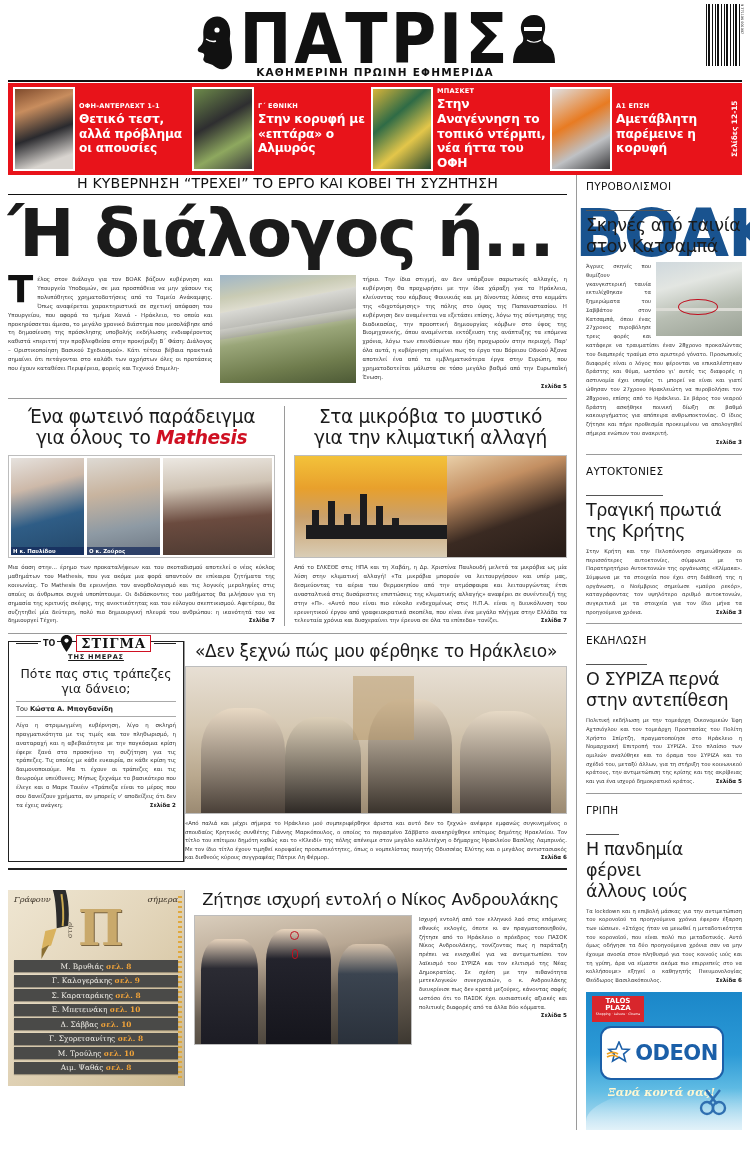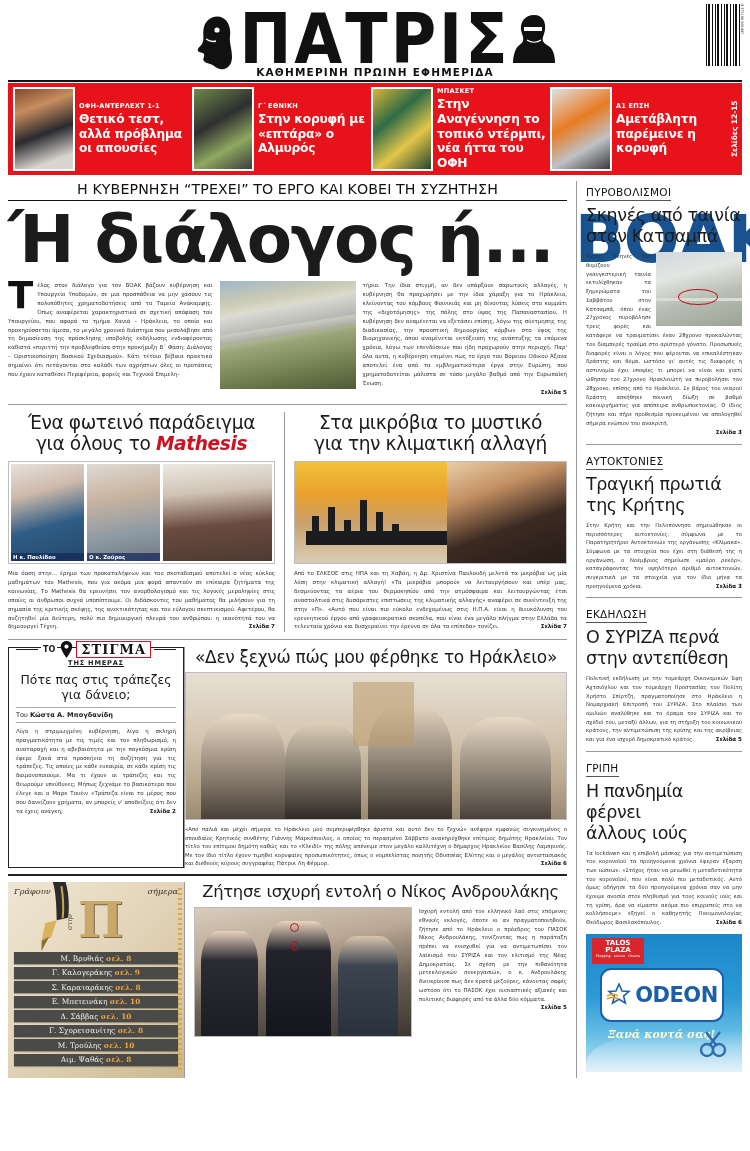--- a/index.html
+++ b/index.html
@@ -85,21 +85,21 @@
     font-family:"DejaVu Sans", sans-serif; letter-spacing:-.2px;
   }
   .sports-side {
     position:absolute; right:2px; top:6px; bottom:6px;
     width:12px; color:#fff; font-size:7.4px; font-weight:bold;
     writing-mode:vertical-rl; transform:rotate(180deg);
     display:flex; align-items:center; justify-content:center;
   }
 
   
-  .main-grid { display:flex; gap:0; margin-top:6px; }
+  .main-grid { display:flex; gap:0; margin-top:0; }
   .col-left { width:568px; padding-right:9px; }
   .col-right { width:166px; border-left:1px solid #9a9a9a; padding-left:9px; }
 
   
   .lead-kicker {
     font-size:14.2px; text-align:center; letter-spacing:.1px;
     border-bottom:1.5px solid #111; padding-bottom:3px; color:#111;
   }
   .lead-head {
     font-size:66px; font-weight:bold; line-height:1.0;
@@ -193,21 +193,21 @@
   .herak-head { text-align:center; font-size:17px; line-height:1.2; color:#1b1b1b; letter-spacing:-.3px; }
   .herak-photo {
     height:148px; margin-top:5px; position:relative; overflow:hidden;
     border:1px solid #bdbdbd;
     background:linear-gradient(180deg,#e7dfd4 0%,#d6c9b4 40%,#b9a88e 75%,#9b8a72 100%);
   }
   .hp-fig { position:absolute; bottom:0; border-radius:40% 40% 0 0; }
   .herak-text { font-size:5.4px; line-height:1.6; text-align:justify; margin-top:5px; color:#333; }
 
   
-  .row4 { display:flex; margin-top:6px; border-top:2px solid #222; padding-top:6px; }
+  .row4 { display:flex; margin-top:6px; border-top:2px solid #222; padding-top:20px; }
   .grafoun {
     width:176px; height:196px; position:relative; overflow:hidden;
     background:linear-gradient(135deg,#efe6d2 0%,#e4d7bd 40%,#d9c9a8 70%,#cbb88f 100%);
     border:1px solid #c3b characteristics;
   }
   .grafoun-inner { position:absolute; inset:0; }
   .gf-title {
     position:absolute; top:4px; left:6px; right:6px;
     display:flex; justify-content:space-between;
     font-family:"DejaVu Serif", serif; font-style:italic;
@@ -248,21 +248,21 @@
   .andro-photo {
     width:218px; height:130px; flex:0 0 218px; position:relative; overflow:hidden;
     border:1px solid #bdbdbd;
     background:linear-gradient(170deg,#d9cdbc 0%,#b9a894 32%,#6a6054 62%,#3c3730 100%);
   }
   .andro-text { flex:1; font-size:5.4px; line-height:1.62; text-align:justify; color:#333; }
 
   
   .rc-kicker {
     font-size:10.5px; letter-spacing:.3px; color:#111;
-    border-bottom:1px solid #555; padding-bottom:2px; margin-bottom:4px;
+    border-bottom:1px solid #555; padding-bottom:18px; margin-bottom:4px;
     display:inline-block;
   }
   .rc-head { font-size:17.5px; line-height:1.2; color:#1b1b1b; letter-spacing:-.4px; margin-bottom:5px; }
   .rc-wrapbody { font-size:5.3px; line-height:1.66; text-align:justify; color:#333; }
   .rc-photo {
     width:86px; height:74px; float:right; margin:0 0 4px 5px;
     position:relative; overflow:hidden;
     background:linear-gradient(165deg,#cfd8dd 0%,#e3e6e2 30%,#b9bfb4 60%,#9aa195 100%);
   }
   .rc-photo .oval {

